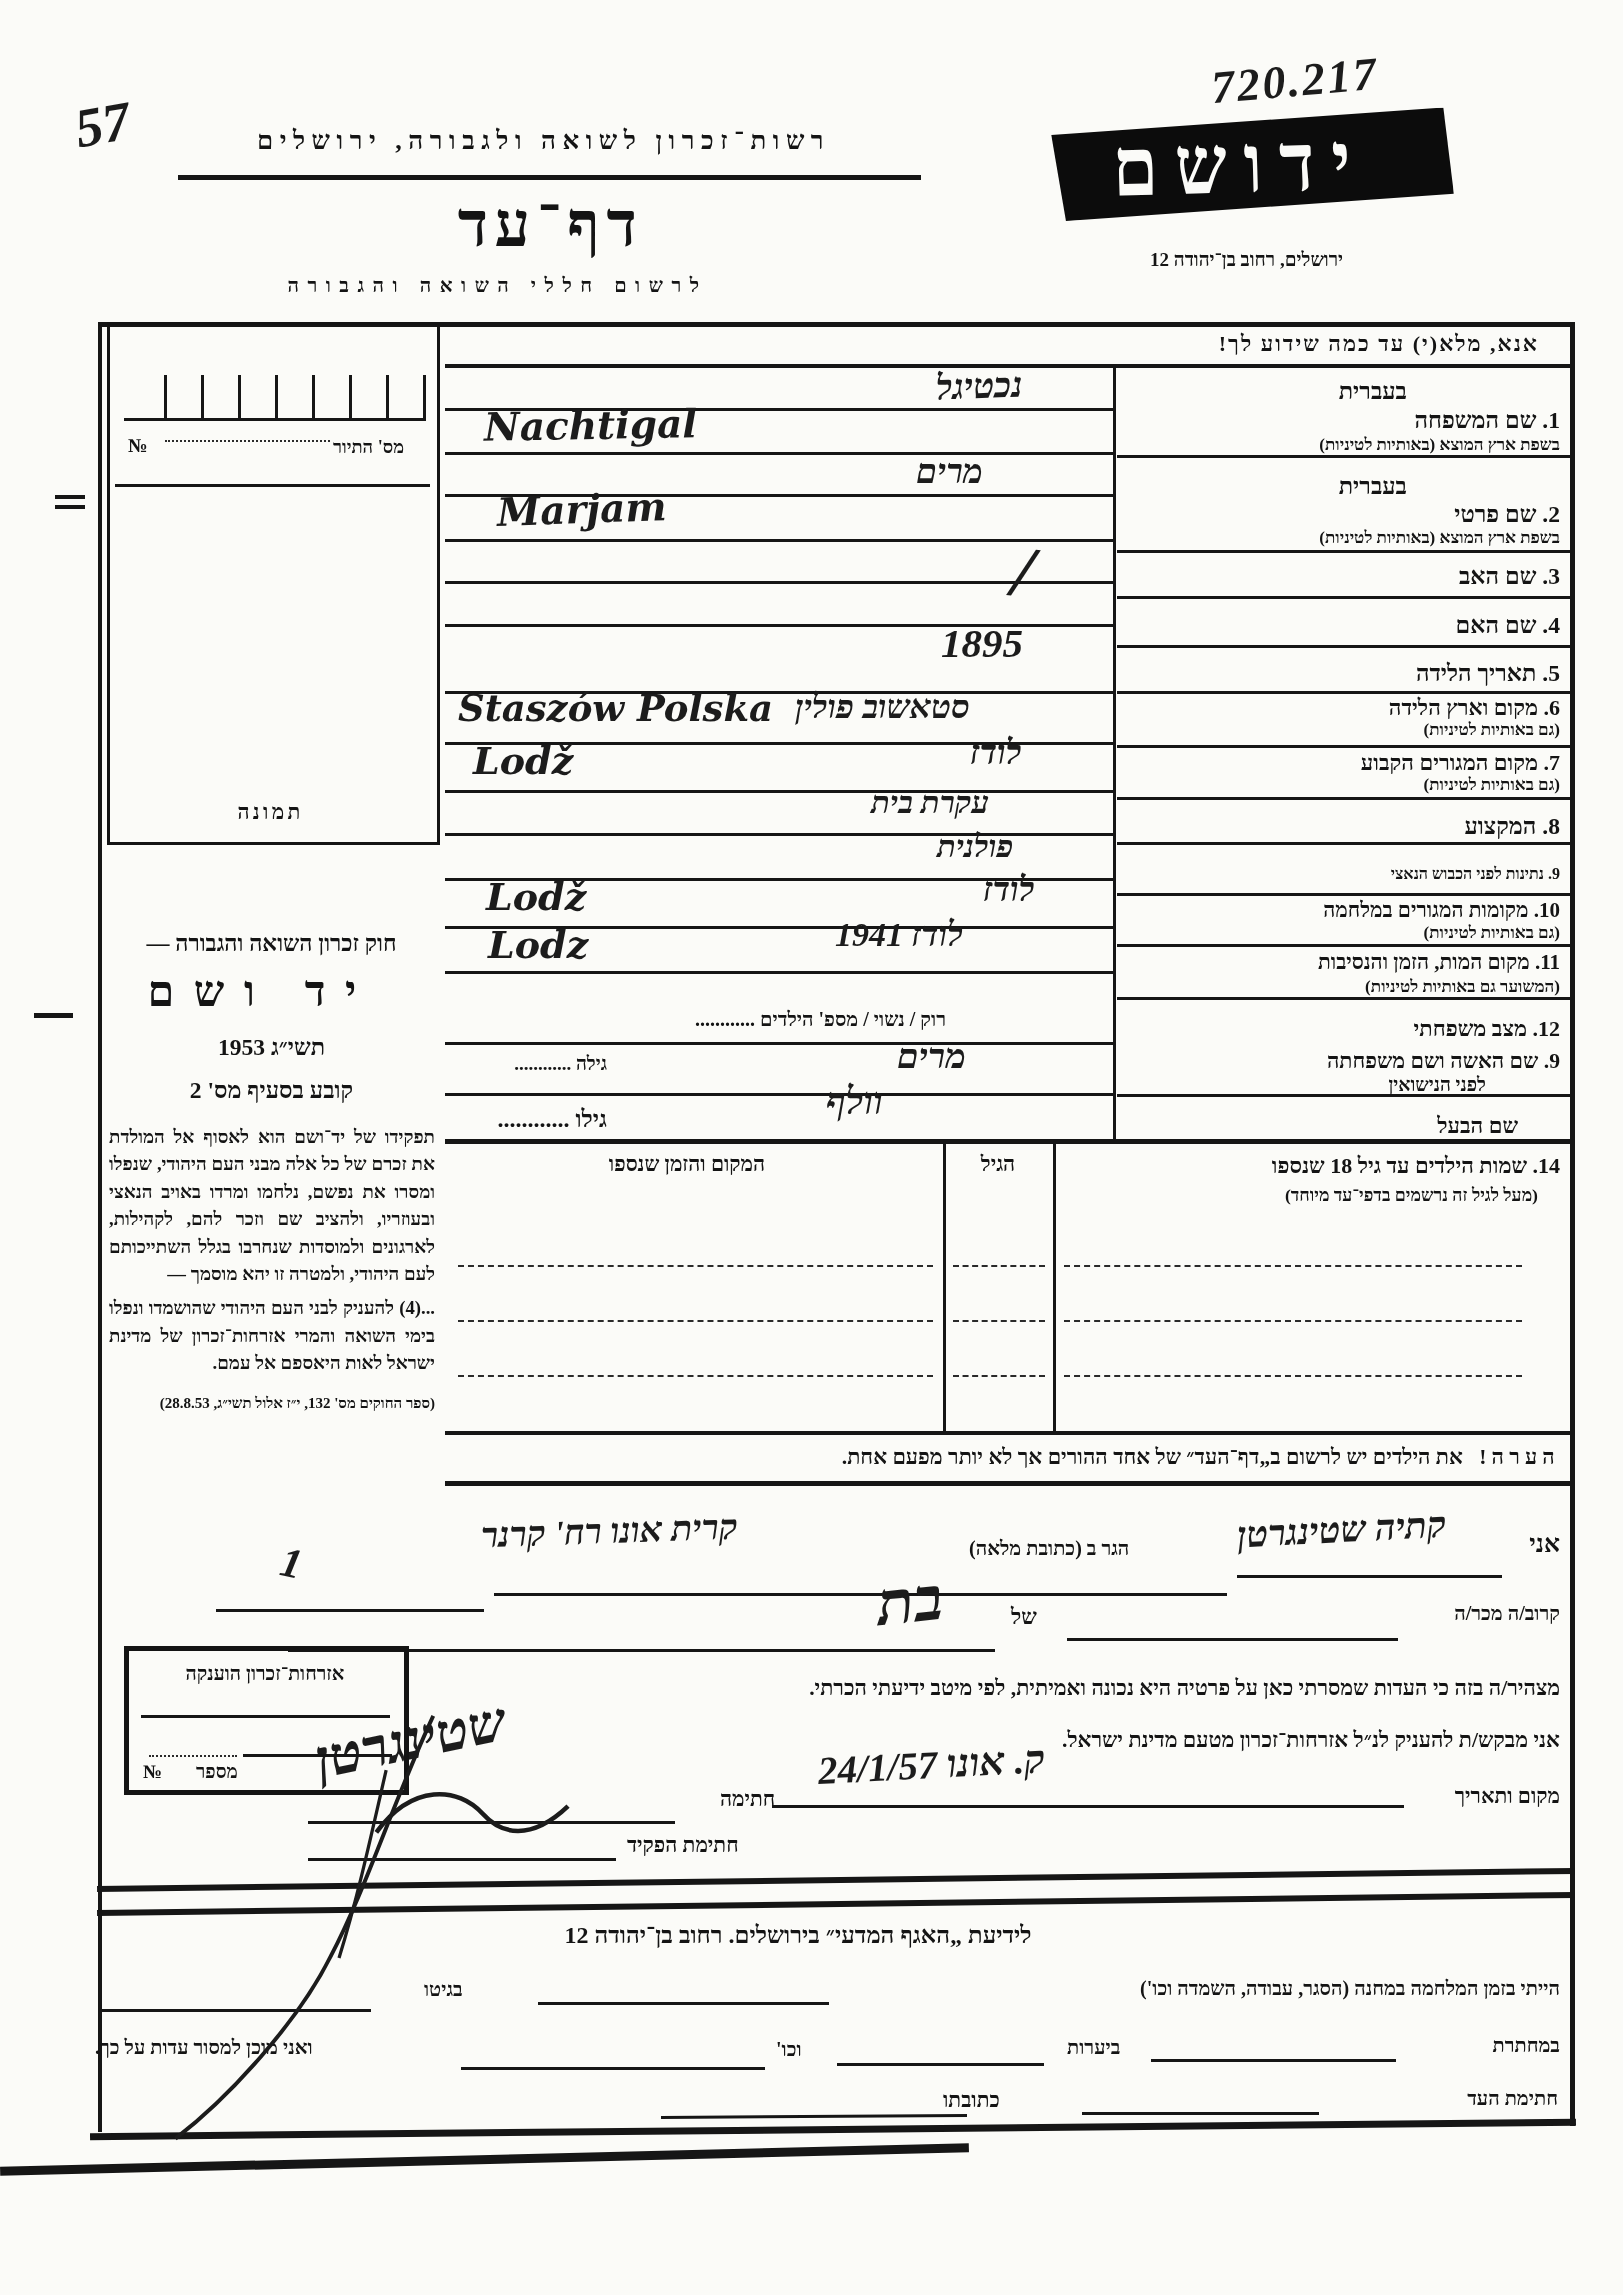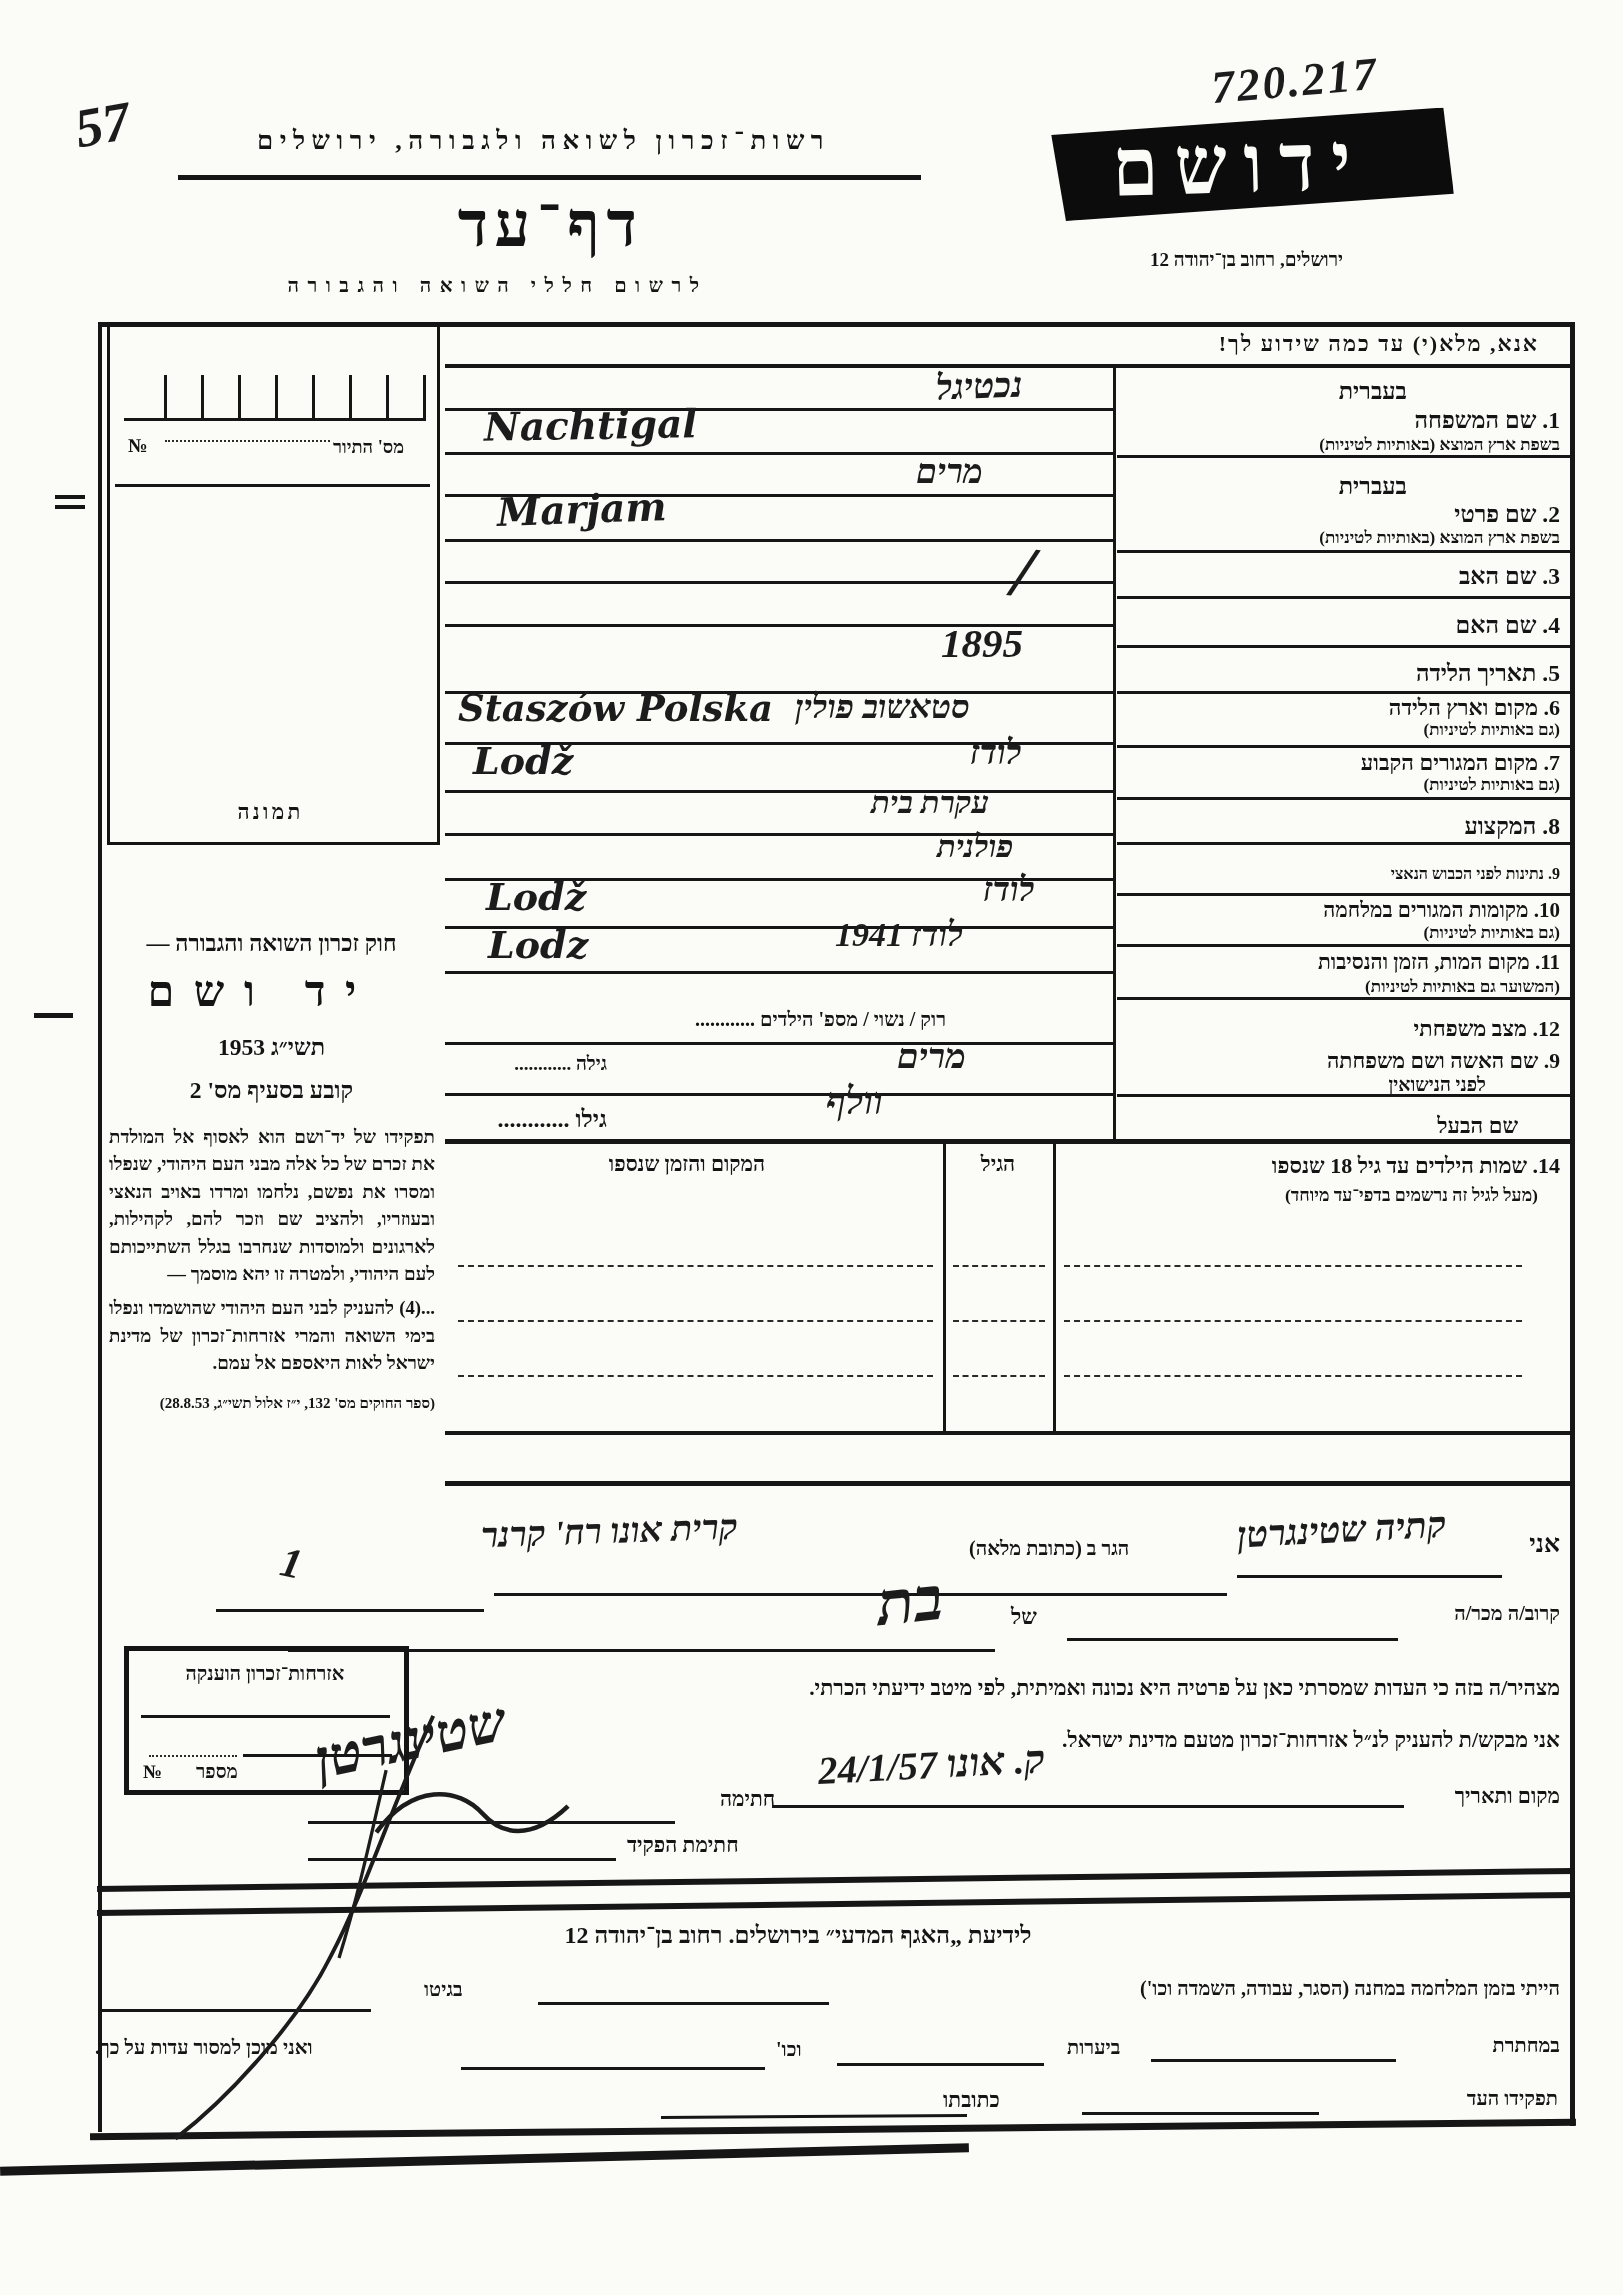--- a/index.html
+++ b/index.html
@@ -174,20 +174,23 @@
   <div class="dashline" style="left:953px;top:1265px;width:92px;"></div>
   <div class="dashline" style="left:1064px;top:1265px;width:458px;"></div>
   <div class="dashline" style="left:458px;top:1320px;width:475px;"></div>
   <div class="dashline" style="left:953px;top:1320px;width:92px;"></div>
   <div class="dashline" style="left:1064px;top:1320px;width:458px;"></div>
   <div class="dashline" style="left:458px;top:1375px;width:475px;"></div>
   <div class="dashline" style="left:953px;top:1375px;width:92px;"></div>
   <div class="dashline" style="left:1064px;top:1375px;width:458px;"></div>
   <div class="rule" style="left:445px;top:1431px;width:1129px;height:3.9px;"></div>
 
+  <div class="t print" style="right:63px;top:1445px;font-size:21.6px;">
+    <span style="letter-spacing:5.2px;">הערה!</span>&nbsp;&nbsp;
+    <span>את הילדים יש לרשום ב„דף־העד״ של אחד ההורים אך לא יותר מפעם אחת.</span></div>
   <div class="rule" style="left:445px;top:1481px;width:1129px;height:4.6px;"></div>
 
   <div class="t print" style="right:63px;top:1530px;font-size:25px;">אני</div>
   <div class="t hw" style="left:1237px;top:1509px;font-size:36px;transform:rotate(-3deg);">קתיה שטינגרטן</div>
   <div class="rule" style="left:1237px;top:1575px;width:265px;height:2.6px;"></div>
   <div class="t print" style="left:969px;top:1537px;font-size:20px;">הגר ב (כתובת מלאה)</div>
   <div class="t hw" style="left:481px;top:1512px;font-size:35px;transform:rotate(-2deg);">קרית אונו רח' קרנר</div>
   <div class="rule" style="left:494px;top:1593px;width:733px;height:2.6px;"></div>
   <div class="t hw" style="left:281px;top:1539px;font-size:42px;transform:rotate(12deg);">1</div>
   <div class="rule" style="left:216px;top:1609px;width:268px;height:2.6px;"></div>
@@ -229,21 +232,21 @@
   <div class="rule" style="left:99px;top:2009px;width:272px;height:2.6px;"></div>
 
   <div class="t print" style="right:63px;top:2034px;font-size:20px;">במחתרת</div>
   <div class="rule" style="left:1151px;top:2059px;width:245px;height:2.6px;"></div>
   <div class="t print" style="left:1067px;top:2036px;font-size:20px;">ביערות</div>
   <div class="rule" style="left:837px;top:2063px;width:207px;height:2.6px;"></div>
   <div class="t print" style="left:776px;top:2038px;font-size:20px;">וכו'</div>
   <div class="rule" style="left:461px;top:2067px;width:304px;height:2.6px;"></div>
   <div class="t print" style="left:95px;top:2036px;font-size:20px;">ואני מוכן למסור עדות על כך.</div>
 
-  <div class="t print" style="right:65px;top:2087px;font-size:20px;">תפקידו העד</div>
+  <div class="t print" style="right:65px;top:2087px;font-size:20px;">חתימת העד</div>
   <div class="rule" style="left:1082px;top:2112px;width:237px;height:2.6px;"></div>
   <div class="t print" style="left:943px;top:2088px;font-size:21px;">כתובתו</div>
   <div class="rule" style="left:661px;top:2115px;width:306px;height:2.6px;transform:rotate(-0.4deg);"></div>
 
   <div class="rule" style="left:90px;top:2126px;width:1486px;height:7.2px;transform:rotate(-0.55deg);"></div>
   <div class="rule" style="left:0px;top:2155px;width:969px;height:8.5px;transform:rotate(-1.4deg);"></div>
 
   <svg class="ink" width="1623" height="2295" viewBox="0 0 2480 3507">
     <path d="M575,2800 C630,2725 700,2730 738,2772 C765,2802 810,2815 868,2760" fill="none" stroke="#1c1c1c" stroke-width="7"></path>
     <path d="M662,2622 C600,2755 560,2885 505,2990 C455,3090 350,3205 268,3268" fill="none" stroke="#1c1c1c" stroke-width="6"></path>

